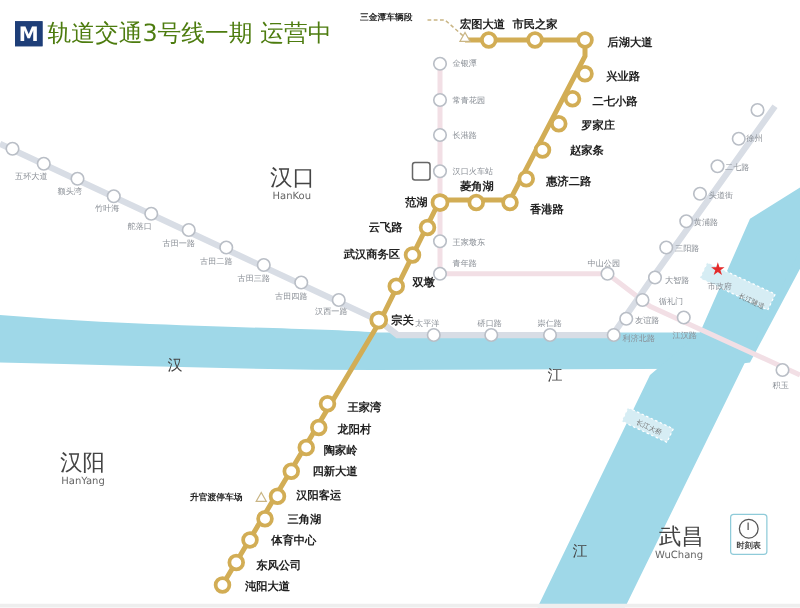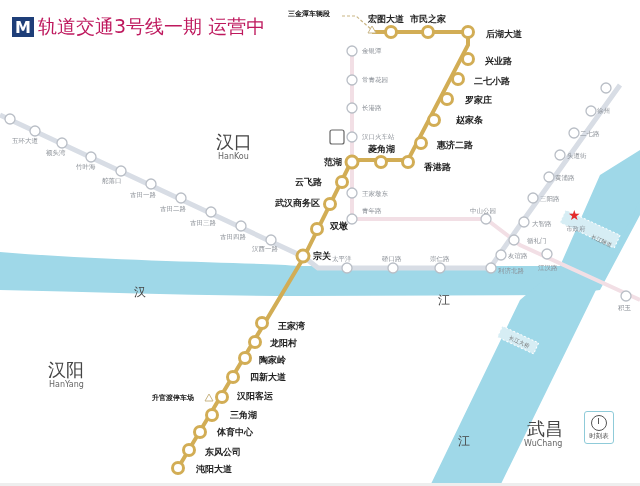--- a/index.html
+++ b/index.html
@@ -1,31 +1,31 @@
 <!DOCTYPE html>
 <html><head>
 <meta charset="utf-8">
 <style>
   html,body{margin:0;padding:0;background:#fff;}
   body{width:640px;height:486px;position:relative;overflow:hidden;font-family:"DejaVu Sans","Liberation Sans",sans-serif;}
   .header{position:absolute;left:12px;top:14px;display:flex;align-items:center;gap:4px;}
   .logo{width:22px;height:20px;background:#1e3e78;color:#fff;font-weight:bold;font-size:16px;line-height:20px;text-align:center;border:1px solid #1e3e78;box-sizing:border-box;}
-  .title{font-size:19px;color:#be185d;letter-spacing:0px;}
+  .title{font-size:19px;color:#4d7c0f;letter-spacing:0px;}
   svg{position:absolute;left:0;top:0;}
   .st3{fill:#fff;stroke:#d2ad55;stroke-width:3;}
   .stg{fill:#fff;stroke:#b9bec6;stroke-width:1.3;}
   .lab3{font-size:9px;font-weight:bold;fill:#222;}
   .labg{font-size:6.5px;fill:#8a8f96;}
   .dist{font-size:18px;fill:#444;}
   .distsub{font-size:8px;fill:#666;}
   .river{font-size:12px;fill:#444;}
   .timetable{position:absolute;left:584px;top:411px;width:30px;height:33px;border:1.5px solid #8fcbd9;border-radius:3px;background:#fff;box-sizing:border-box;text-align:center;}
   .timetable .clk{width:16px;height:16px;border:1.3px solid #555;border-radius:50%;margin:3px auto 0;position:relative;box-sizing:border-box;}
   .timetable .clk:after{content:"";position:absolute;left:6px;top:2px;width:1px;height:6px;background:#555;}
-  .timetable .txt{font-size:6.5px;color:#444;margin-top:1px;}
+  .timetable .txt{font-size:6.5px;color:#444;margin-top:1px;font-weight:bold;}
   .bottom-line{position:absolute;left:0;right:0;bottom:0;height:3px;background:#eee;}
 </style>
 </head>
 <body>
 
 <div class="header">
   <div class="logo">M</div>
   <div class="title">轨道交通3号线一期 运营中</div>
 </div>
 

